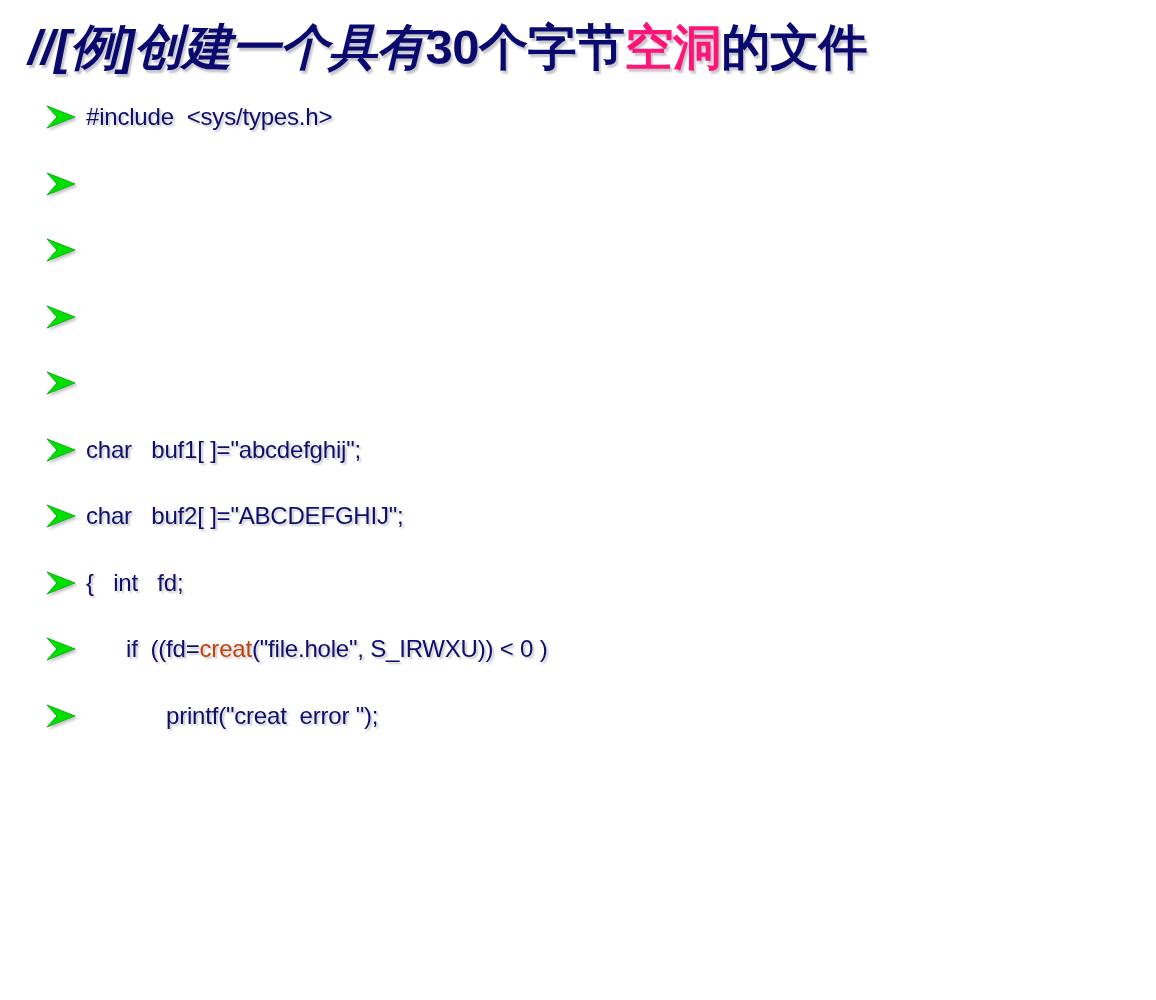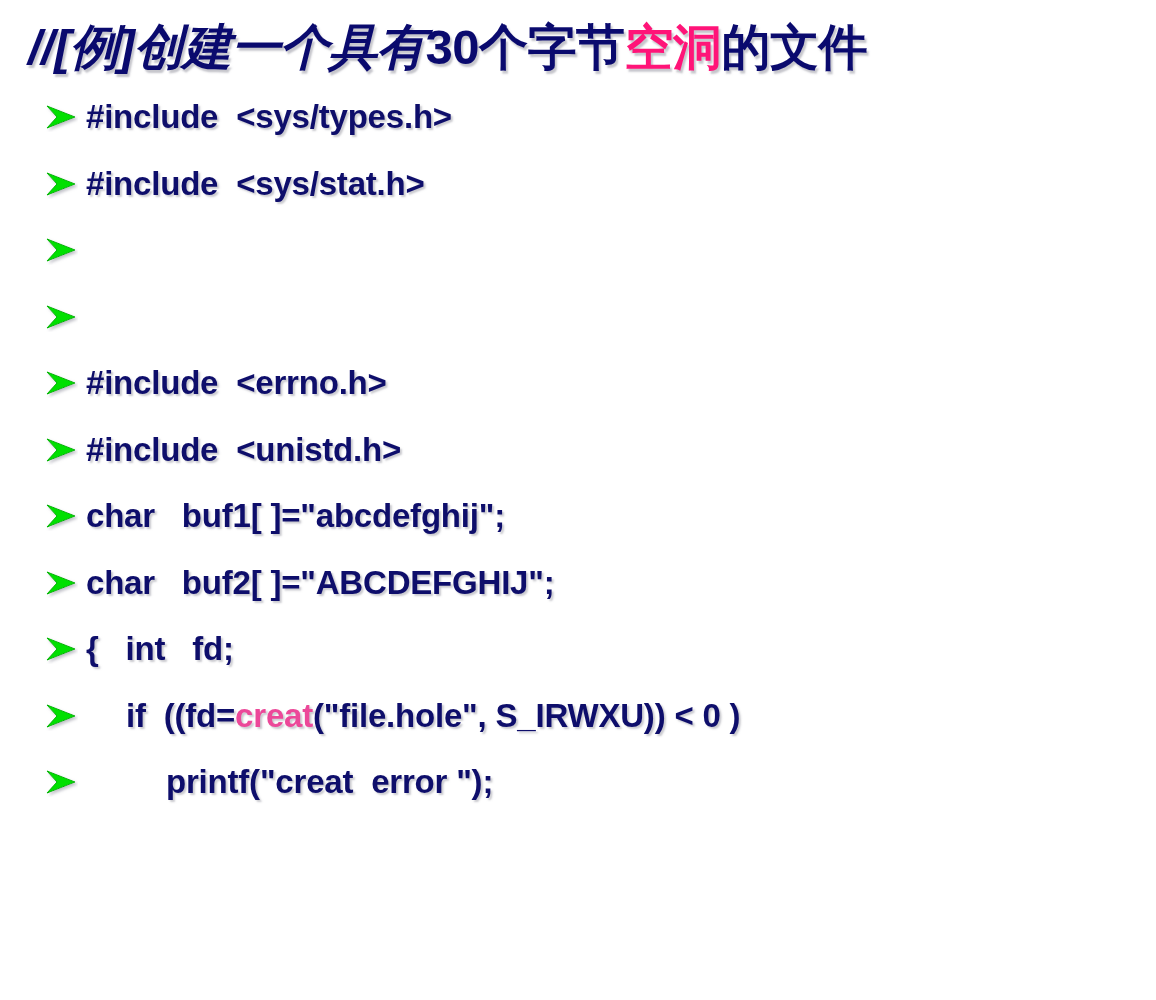--- a/index.html
+++ b/index.html
@@ -72,29 +72,29 @@
     line-height: 0;
     flex: none;
   }
   .bullet svg { display: block; }
 
   .line {
     position: absolute;
     left: 86px;
     top: 50%;
     transform: translateY(-50%);
-    font-size: 33px;
-    font-weight: bold;
+    font-size: 24px;
+    font-weight: normal;
     color: #0e0e6b;
     white-space: pre;
     letter-spacing: -0.2px;
     text-shadow: 2px 2px 2px rgba(150,150,160,0.5);
   }
   .line .kw-red {
-    color: #ec4899;
+    color: #c2410c;
   }
   .indent-1 { left: 126px; }
   .indent-2 { left: 166px; }
 </style>
 </head>
 <body>
 
 <div id="slide">
 
   <div id="title">
@@ -125,21 +125,20 @@
               <filter id="sh1" x="-40%" y="-40%" width="200%" height="200%">
                 <feDropShadow dx="2" dy="2" stdDeviation="1.4" flood-color="#9a9aa6" flood-opacity="0.6"></feDropShadow>
               </filter>
             </defs>
             <g filter="url(#sh1)">
               <path d="M3 4 L31 15 L3 26 L13 15 Z" fill="#00e000"></path>
               <path d="M3 4 L31 15 L3 26 L13 15 Z" fill="none" stroke="#00b400" stroke-width="1"></path>
             </g>
           </svg>
         </span>
-        <span class="line">#include  &lt;sys/stat.h&gt;</span>
       </div>
       <div class="row">
         <span class="bullet">
           <svg width="34" height="30" viewBox="0 0 34 30">
             <defs>
               <filter id="sh2" x="-40%" y="-40%" width="200%" height="200%">
                 <feDropShadow dx="2" dy="2" stdDeviation="1.4" flood-color="#9a9aa6" flood-opacity="0.6"></feDropShadow>
               </filter>
             </defs>
             <g filter="url(#sh2)">
@@ -171,37 +170,20 @@
               <filter id="sh4" x="-40%" y="-40%" width="200%" height="200%">
                 <feDropShadow dx="2" dy="2" stdDeviation="1.4" flood-color="#9a9aa6" flood-opacity="0.6"></feDropShadow>
               </filter>
             </defs>
             <g filter="url(#sh4)">
               <path d="M3 4 L31 15 L3 26 L13 15 Z" fill="#00e000"></path>
               <path d="M3 4 L31 15 L3 26 L13 15 Z" fill="none" stroke="#00b400" stroke-width="1"></path>
             </g>
           </svg>
         </span>
-        <span class="line">#include  &lt;errno.h&gt;</span>
-      </div>
-      <div class="row">
-        <span class="bullet">
-          <svg width="34" height="30" viewBox="0 0 34 30">
-            <defs>
-              <filter id="sh5" x="-40%" y="-40%" width="200%" height="200%">
-                <feDropShadow dx="2" dy="2" stdDeviation="1.4" flood-color="#9a9aa6" flood-opacity="0.6"></feDropShadow>
-              </filter>
-            </defs>
-            <g filter="url(#sh5)">
-              <path d="M3 4 L31 15 L3 26 L13 15 Z" fill="#00e000"></path>
-              <path d="M3 4 L31 15 L3 26 L13 15 Z" fill="none" stroke="#00b400" stroke-width="1"></path>
-            </g>
-          </svg>
-        </span>
-        <span class="line">#include  &lt;unistd.h&gt;</span>
       </div>
       <div class="row">
         <span class="bullet">
           <svg width="34" height="30" viewBox="0 0 34 30">
             <defs>
               <filter id="sh6" x="-40%" y="-40%" width="200%" height="200%">
                 <feDropShadow dx="2" dy="2" stdDeviation="1.4" flood-color="#9a9aa6" flood-opacity="0.6"></feDropShadow>
               </filter>
             </defs>
             <g filter="url(#sh6)">

